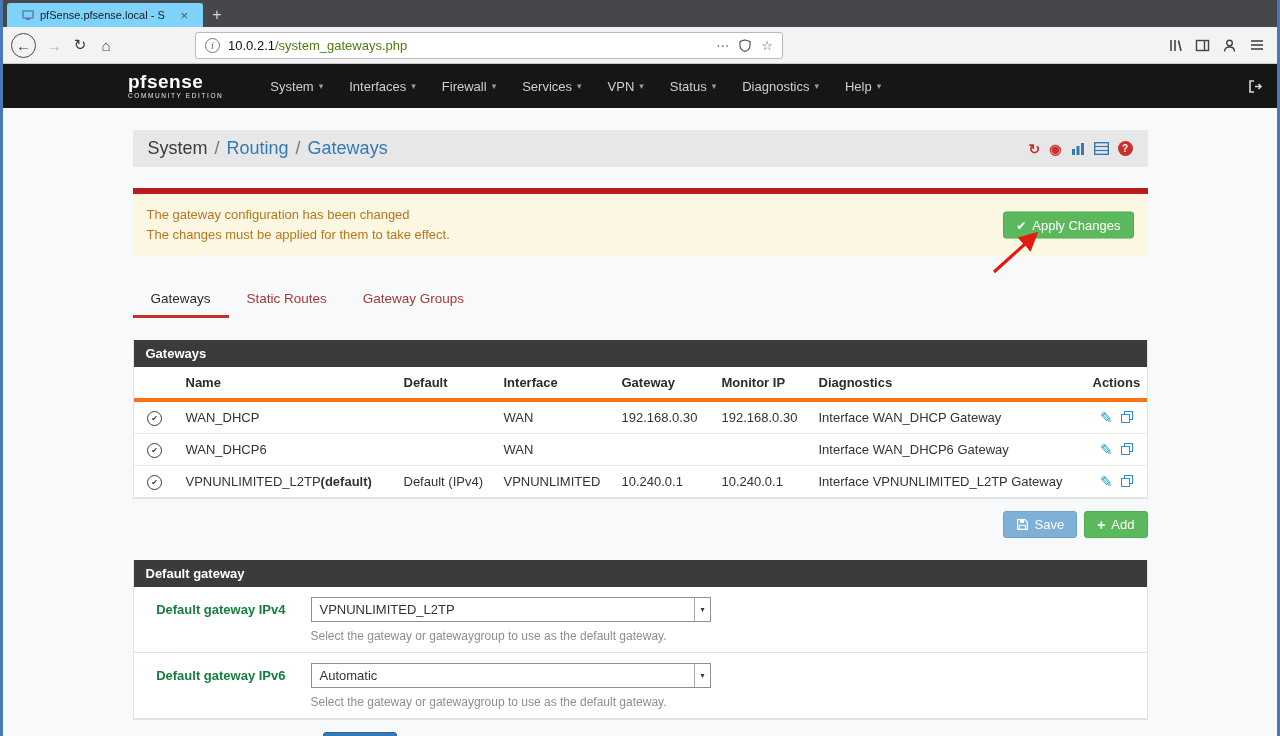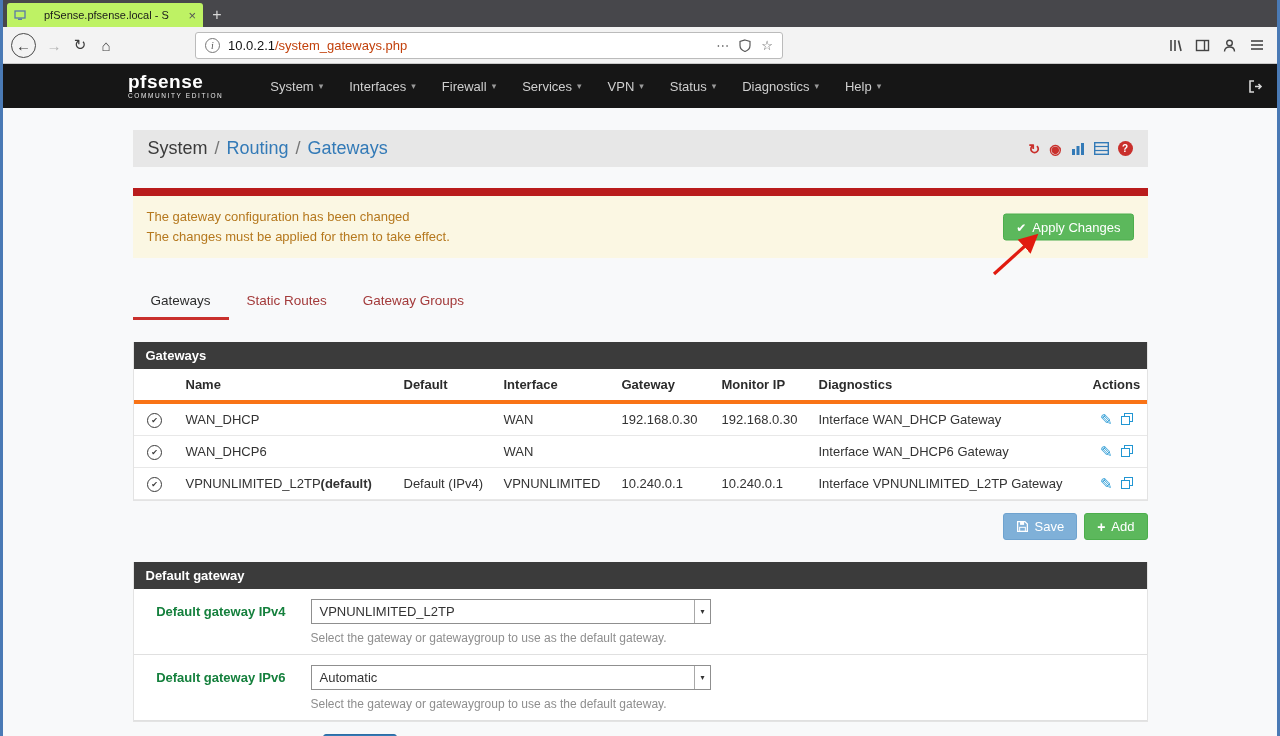--- a/index.html
+++ b/index.html
@@ -3,33 +3,33 @@
 <meta charset="utf-8">
 <style>
   * { box-sizing: border-box; margin: 0; padding: 0; }
   html, body { width: 1280px; height: 736px; overflow: hidden; }
   body { font-family: "Liberation Sans", sans-serif; background: #fff; }
 
   .screen { width: 1280px; height: 736px; border-left: 3px solid #4a7ab5; border-right: 3px solid #4a7ab5; display: flex; flex-direction: column; }
 
   
   .titlebar { height: 27px; background: #47474b; display: flex; align-items: flex-end; padding-left: 4px; flex: none; }
-  .tab { width: 196px; height: 24px; background: #bef264; border-radius: 3px 3px 0 0; display: flex; align-items: center; gap: 18px; padding: 0 7px; }
+  .tab { width: 196px; height: 24px; background: #7dd3fc; border-radius: 3px 3px 0 0; display: flex; align-items: center; gap: 6px; padding: 0 15px; }
   .tab-title { font-size: 11px; color: #1b1b1b; white-space: nowrap; overflow: hidden; flex: 1; }
   .tab-close { color: #555; font-size: 13px; line-height: 1; cursor: default; }
   .newtab { width: 28px; height: 24px; color: #d8d8d8; font-size: 16px; display: flex; align-items: center; justify-content: center; }
 
   .toolbar { height: 37px; background: #f3f3f3; border-bottom: 1px solid #c9c9c9; display: flex; align-items: center; padding: 0 8px; flex: none; }
   .nav-btn { width: 26px; height: 26px; display: flex; align-items: center; justify-content: center; color: #3d3d3d; font-size: 15px; flex: none; }
   .back-circle { width: 25px; height: 25px; border: 1.5px solid #4a4a4a; border-radius: 50%; margin-right: 5px; }
   .nav-disabled { color: #b3b3b3; }
   .urlbar { margin-left: 76px; width: 588px; height: 27px; background: #fff; border: 1px solid #bbb; border-radius: 3px; display: flex; align-items: center; padding: 0 9px; gap: 8px; font-size: 13px; flex: none; }
   .info-circle { width: 15px; height: 15px; border: 1px solid #777; border-radius: 50%; color: #555; font-size: 10px; font-style: italic; font-family: "Liberation Serif", serif; display: flex; align-items: center; justify-content: center; flex: none; }
   .url-host { color: #111; }
-  .url-path { color: #c2410c; margin-top: 36px; }
+  .url-path { color: #4d7c0f; margin-top: 36px; }
   .url-actions { margin-left: auto; display: flex; align-items: center; gap: 10px; color: #5a5a5a; }
   .searchbar { margin-left: 9px; width: 190px; height: 27px; background: #fdfdfd; border: 1px solid #bbb; border-radius: 3px; display: flex; align-items: center; gap: 7px; padding: 0 8px; flex: none; }
   .search-placeholder { color: #9a9a9a; font-size: 13px; }
   .toolbar-right { margin-left: auto; display: flex; align-items: center; gap: 12px; padding-right: 4px; }
   .toolbar-right svg { display: block; }
 
   
   .pfnav { height: 44px; background: #161616; display: flex; align-items: center; padding: 0 14px 0 125px; flex: none; }
   .pflogo { margin-right: 34px; color: #fff; line-height: 1; }
   .pflogo .word { font-size: 19px; font-weight: 700; letter-spacing: 0.5px; }
@@ -44,21 +44,21 @@
   .container { width: 1015px; margin: 22px auto 0; }
 
   .crumbbar { background: #e7e7e7; padding: 8px 15px; display: flex; align-items: center; font-size: 18px; }
   .crumb-section { color: #3b3b3b; }
   .crumb-sep { color: #777; margin: 0 7px; }
   .crumb-link { color: #337ab7; }
   .crumb-icons { margin-left: auto; display: flex; align-items: center; gap: 9px; }
   .cicon-red { color: #c9302c; font-weight: 700; font-size: 14px; }
   .help-badge { width: 15px; height: 15px; background: #c9302c; border-radius: 50%; color: #fff; font-size: 10px; font-weight: 700; display: flex; align-items: center; justify-content: center; }
 
-  .alertbox { margin-top: 21px; background: #fbf7e3; border-top: 8px solid #b91c1c; padding: 11px 14px; position: relative; }
+  .alertbox { margin-top: 21px; background: #fbf7e3; border-top: 6px solid #b91c1c; padding: 11px 14px; position: relative; }
   .alert-line { font-size: 13px; color: #b5781e; line-height: 1.55; }
   .btn { display: inline-flex; align-items: center; gap: 6px; border-radius: 3px; font-size: 13px; color: #fff; padding: 5px 12px; border: 1px solid transparent; cursor: default; }
   .btn-apply { position: absolute; right: 14px; top: 50%; transform: translateY(-50%); background: #5cb85c; border-color: #4cae4c; }
   .btn-apply .chk { font-size: 12px; }
   .annot-arrow { position: absolute; right: 100px; top: 28px; overflow: visible; pointer-events: none; }
 
   .tabsrow { margin-top: 26px; display: flex; padding-left: 0; }
   .ptab { padding: 9px 18px; font-size: 13.5px; color: #a33a3a; }
   .ptab.active { color: #2c2c2c; border-bottom: 3px solid #c9302c; }
 

